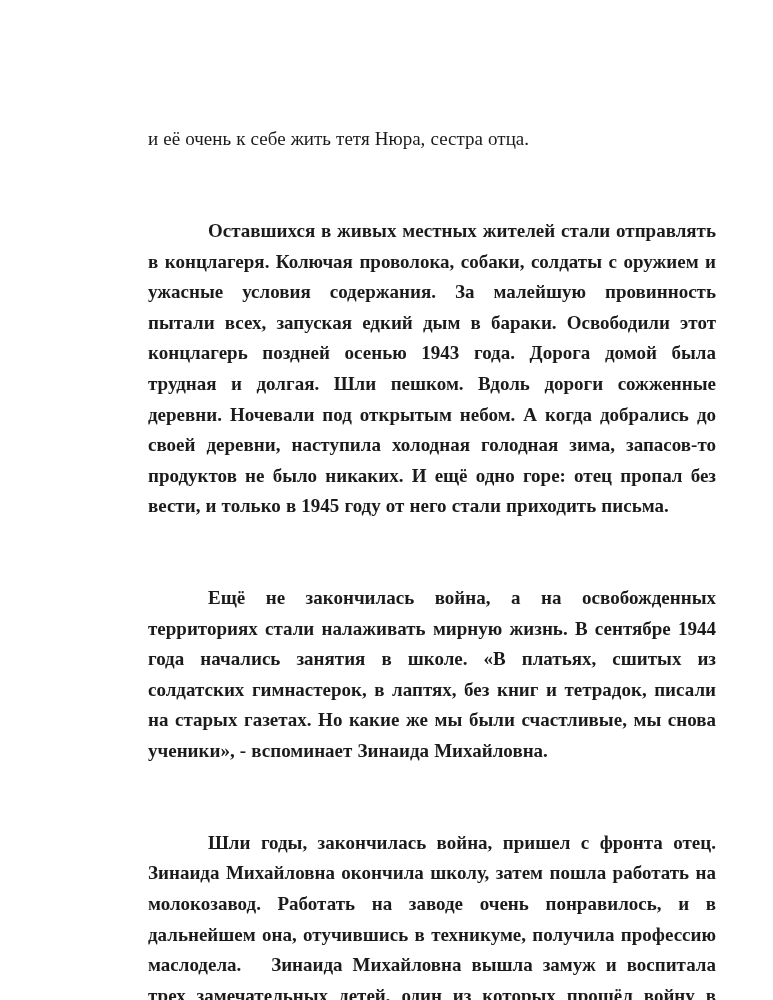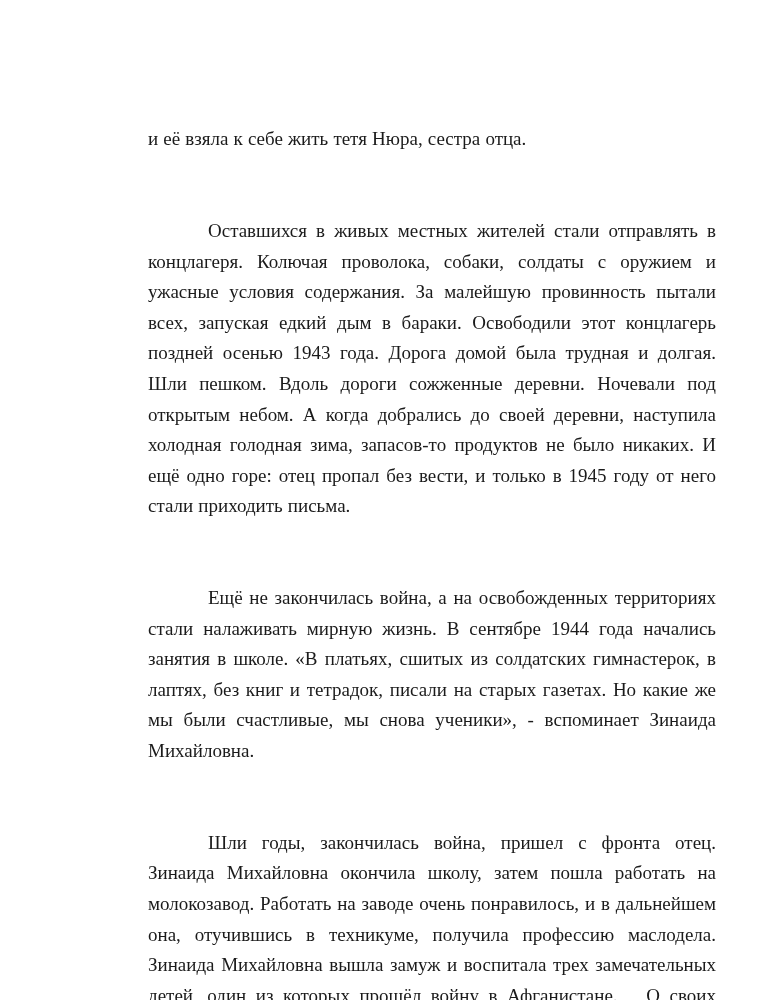--- a/index.html
+++ b/index.html
@@ -26,28 +26,29 @@
     text-align: justify;
     white-space: pre-wrap;      
     word-spacing: 0.02em;
   }
   .text-block p {
     margin: 0;
     padding: 0;
   }
   .text-block p.indent {
     text-indent: 60px;
+    font-weight: bold;
   }
   .text-block p.no-indent {
     text-indent: 0;
   }
 </style>
 </head>
 <body>
 
 <div class="page">
   <div class="text-block">
-    <p class="no-indent">и её взяла к себе жить тетя Нюра, сестра отца.</p>
+    <p class="no-indent">и её очень к себе жить тетя Нюра, сестра отца.</p>
     <p class="indent">Оставшихся в живых местных жителей стали отправлять в концлагеря. Колючая проволока, собаки, солдаты с оружием и ужасные условия содержания. За малейшую провинность пытали всех, запуская едкий дым в бараки. Освободили этот концлагерь поздней осенью 1943 года. Дорога домой была трудная и долгая. Шли пешком. Вдоль дороги сожженные деревни. Ночевали под открытым небом. А когда добрались до своей деревни, наступила холодная голодная зима, запасов-то продуктов не было никаких. И ещё одно горе: отец пропал без вести, и только в 1945 году от него стали приходить письма.</p>
     <p class="indent">Ещё не закончилась война, а на освобожденных территориях стали налаживать мирную жизнь. В сентябре 1944 года начались занятия в школе. «В платьях, сшитых из солдатских гимнастерок, в лаптях, без книг и тетрадок, писали на старых газетах. Но какие же мы были счастливые, мы снова ученики», - вспоминает Зинаида Михайловна.</p>
     <p class="indent">Шли годы, закончилась война, пришел с фронта отец. Зинаида Михайловна окончила школу, затем пошла работать на молокозавод. Работать на заводе очень понравилось, и в дальнейшем она, отучившись в техникуме, получила профессию маслодела.   Зинаида Михайловна вышла замуж и воспитала трех замечательных детей, один из которых прошёл войну в Афганистане.   О своих детях Зинаида Михайловна рассказывала с гордостью. Я спросила, как она, видевшая войну, пережила службу сына на войне. «Это нельзя высказать словами, это может понять только тот, кто это пережил. Сын пришел со службы в армии невероятно серьезным, с чувством глубокого уважения к тем, кто защищал Родину. А в данное время он принимает активное участие в поисковых отрядах, чтобы  ни один солдат Великой Отечественной войны не остался непохороненным», - ответила Зинаида Михайловна.</p>
   </div>
 </div>
 
 </body></html>

